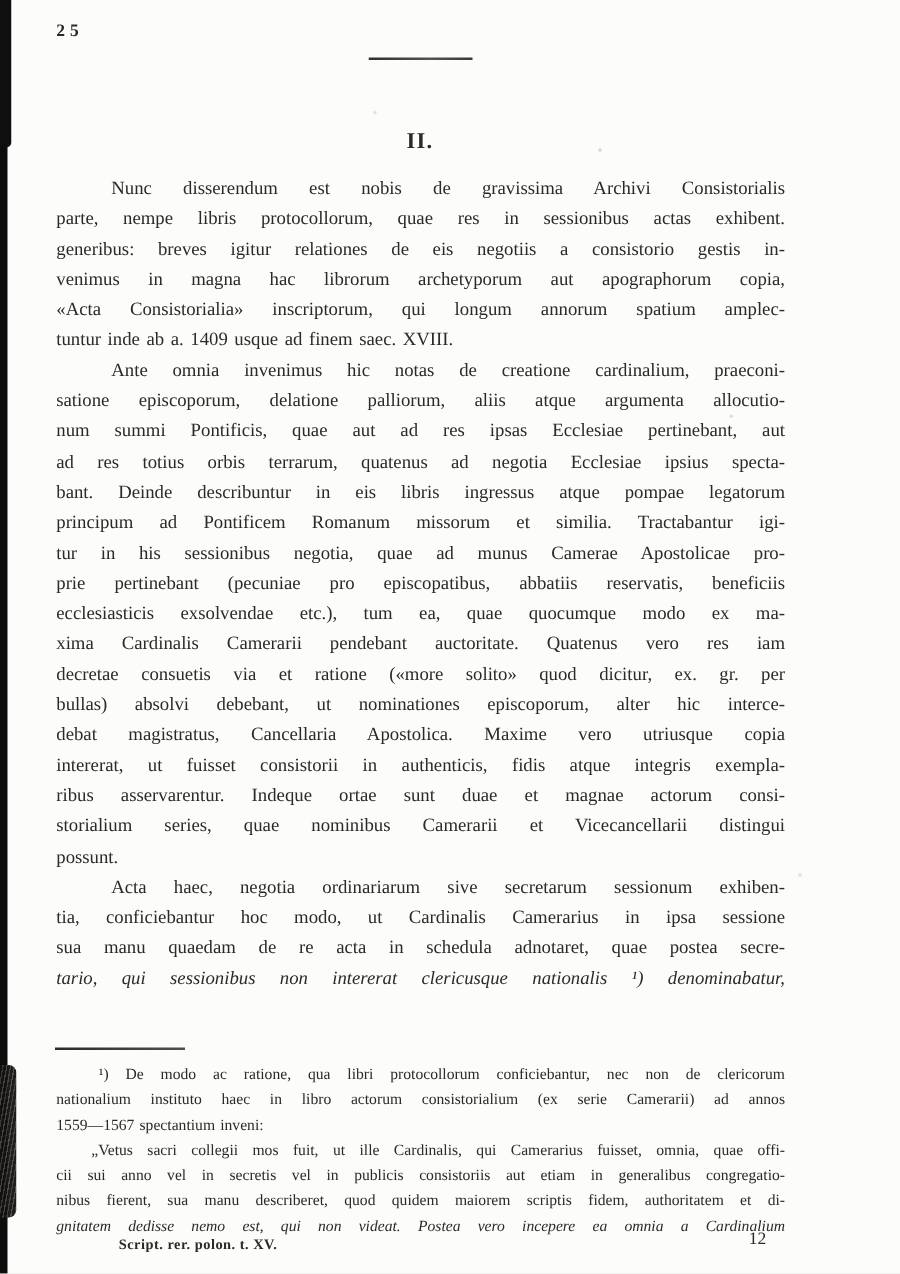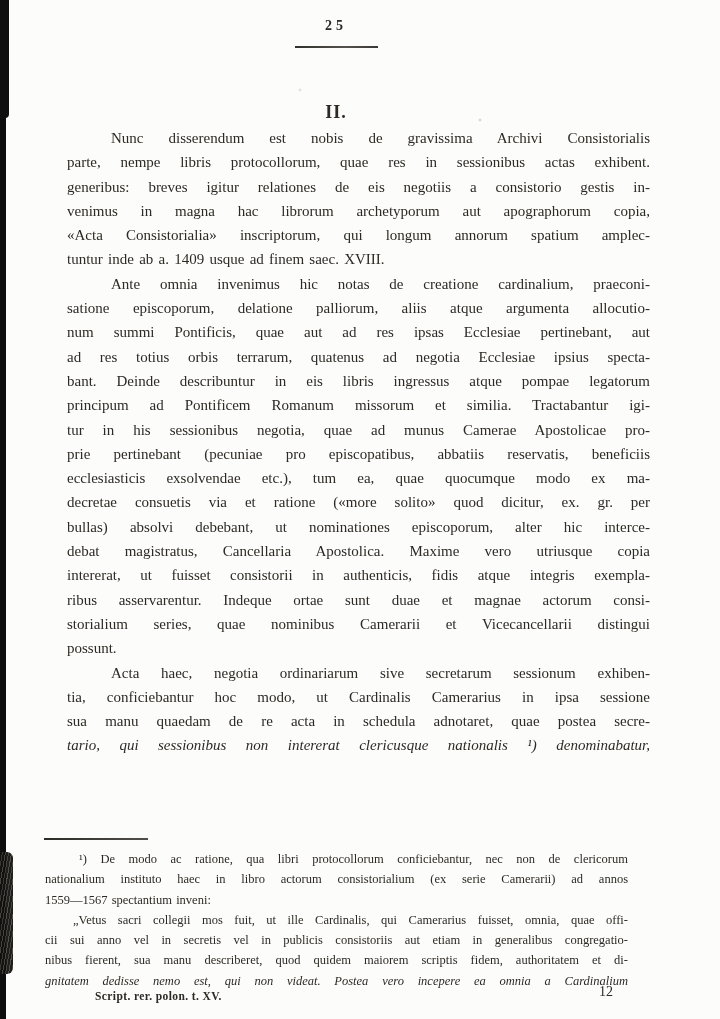--- a/index.html
+++ b/index.html
@@ -19,34 +19,34 @@
   .edge-bar   { position:absolute; left:0; top:0; width:6px; height:100%; background:#0d0d0d; }
   .edge-top   { position:absolute; left:0; top:0; width:9px; height:118px; background:#0f0f0f; border-radius:0 0 4px 0; }
   .edge-texture {
     position:absolute; left:0; top:852px; width:13px; height:122px;
     background:repeating-linear-gradient(100deg,#111 0 2px,#3c3a36 2px 3px,#15130f 3px 5px,#4a463f 5px 6px);
     border-radius:0 6px 6px 0; opacity:.95;
   }
   
   .pagenum {
     position:absolute; left:45px; top:18px; width:582px;
-    text-align:center; font-size:14px; font-weight:bold; letter-spacing:4px;
+    text-align:left; font-size:14px; font-weight:bold; letter-spacing:4px;
   }
   .pagenum-rule {
     position:absolute; left:295px; top:46px; width:83px; height:2px;
     background:linear-gradient(90deg,#2f2f2c,#55534e 60%,#3a3936);
   }
   .heading {
     position:absolute; left:45px; top:102px; width:582px;
     text-align:center; font-size:18px; font-weight:bold; letter-spacing:1px;
   }
   
   .body-text {
-    position:absolute; left:45px; top:126px; width:583px;
-    font-size:15px; line-height:24.3px; word-spacing:1.5px;margin-left:22px;
+    position:absolute; left:45px; top:139px; width:583px;
+    font-size:15px; line-height:24.3px; word-spacing:1.5px;
   }
   .line { text-align:justify; text-align-last:justify; white-space:normal; }
   .para .line:first-child { text-indent:44px; }
   .para .line:last-child  { text-align-last:left; }
   .para.flush-last .line:last-child { text-align-last:justify;font-style:italic; }
   
   .fn-rule {
     position:absolute; left:44px; top:838px; width:104px; height:2px;
     background:linear-gradient(90deg,#2b2b28,#514f4a);
   }
@@ -91,20 +91,21 @@
     <div class="para">
         <div class="line">Ante omnia invenimus hic notas de creatione cardinalium, praeconi-</div>
         <div class="line">satione episcoporum, delatione palliorum, aliis atque argumenta allocutio-</div>
         <div class="line">num summi Pontificis, quae aut ad res ipsas Ecclesiae pertinebant, aut</div>
         <div class="line">ad res totius orbis terrarum, quatenus ad negotia Ecclesiae ipsius specta-</div>
         <div class="line">bant. Deinde describuntur in eis libris ingressus atque pompae legatorum</div>
         <div class="line">principum ad Pontificem Romanum missorum et similia. Tractabantur igi-</div>
         <div class="line">tur in his sessionibus negotia, quae ad munus Camerae Apostolicae pro-</div>
         <div class="line">prie pertinebant (pecuniae pro episcopatibus, abbatiis reservatis, beneficiis</div>
         <div class="line">ecclesiasticis exsolvendae etc.), tum ea, quae quocumque modo ex ma-</div>
+        <div class="line">xima Cardinalis Camerarii pendebant auctoritate. Quatenus vero res iam</div>
         <div class="line">decretae consuetis via et ratione («more solito» quod dicitur, ex. gr. per</div>
         <div class="line">bullas) absolvi debebant, ut nominationes episcoporum, alter hic interce-</div>
         <div class="line">debat magistratus, Cancellaria Apostolica. Maxime vero utriusque copia</div>
         <div class="line">intererat, ut fuisset consistorii in authenticis, fidis atque integris exempla-</div>
         <div class="line">ribus asservarentur. Indeque ortae sunt duae et magnae actorum consi-</div>
         <div class="line">storialium series, quae nominibus Camerarii et Vicecancellarii distingui</div>
         <div class="line">possunt.</div>
       </div>
     <div class="para flush-last">
         <div class="line">Acta haec, negotia ordinariarum sive secretarum sessionum exhiben-</div>

